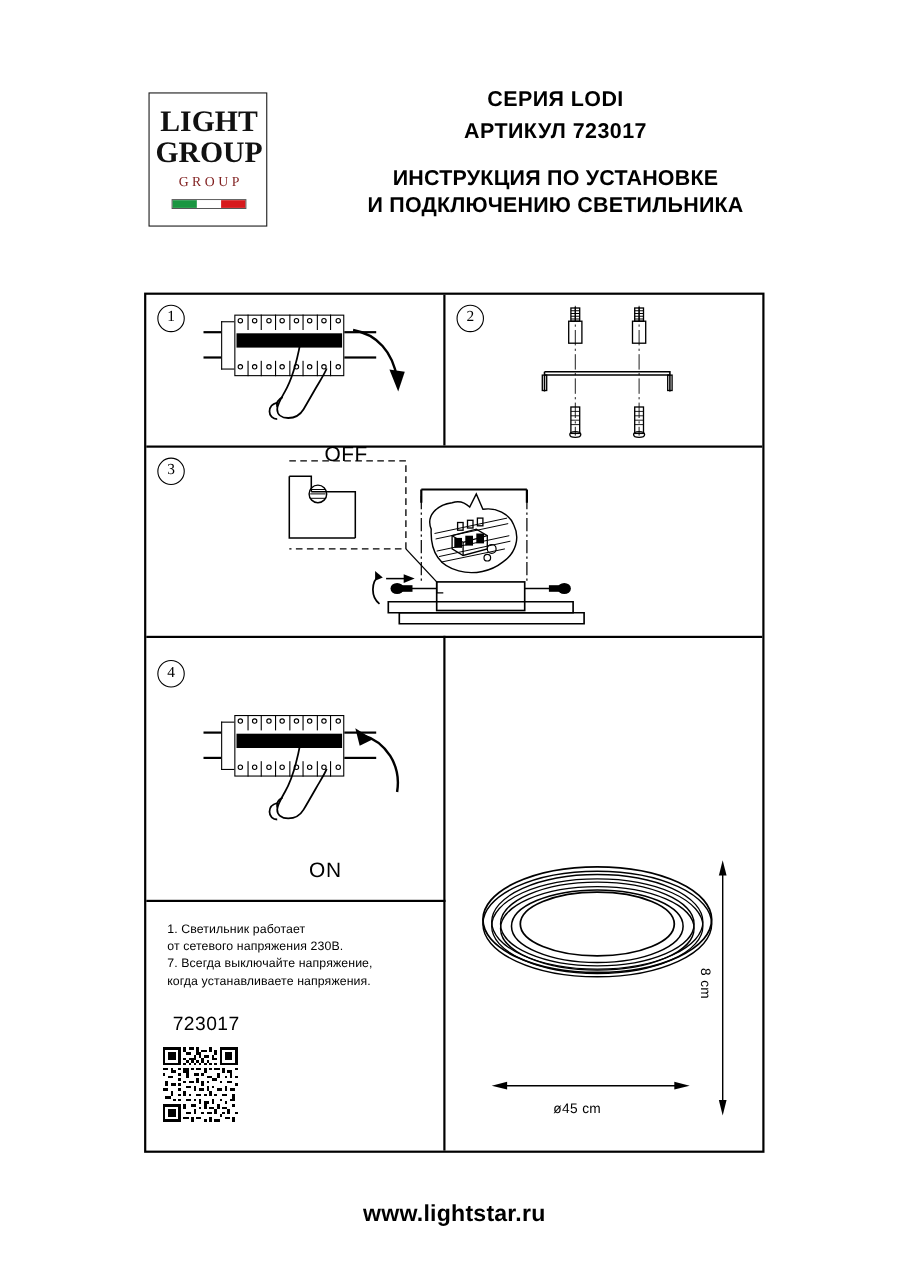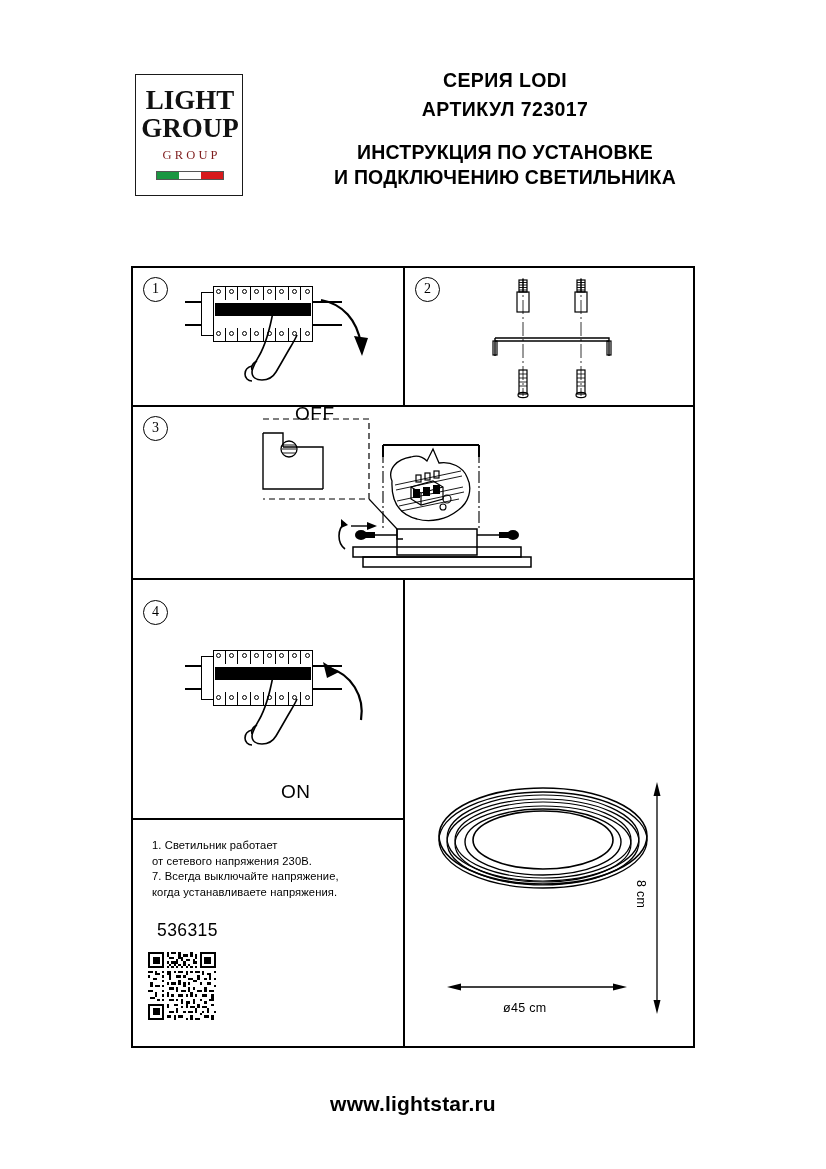--- a/index.html
+++ b/index.html
@@ -12,21 +12,21 @@
     height: 1169px;
     position: relative;
     font-family: "Liberation Sans", sans-serif;
     color: #000000;
     overflow: hidden;
   }
 
   
   #header {
     position: absolute;
-    left: 0; top: 8px;
+    left: 0; top: 18px;
     width: 676px; height: 240px;
   }
   #logo-box {
     position: absolute;
     left: 135px; top: 66px;
     width: 108px; height: 122px;
     border: 1.5px solid #1a1a1a;
     background: #ffffff;
     box-sizing: border-box;
   }
@@ -512,21 +512,21 @@
 <div class="dim-label" id="dim-h-label">ø45 cm</div>
 <div class="dim-label" id="dim-v-label">8 cm</div>
 
 <div id="warn-text">
   <div>1. Светильник работает</div>
   <div>от сетевого напряжения 230В.</div>
   <div>7. Всегда выключайте напряжение,</div>
   <div>когда устанавливаете напряжения.</div>
 </div>
 
-<div id="art-code">536315</div>
+<div id="art-code">723017</div>
 
 <svg id="qr" viewBox="0 0 29 29" shape-rendering="crispEdges">
   <rect width="29" height="29" fill="#fff"></rect>
   <g fill="#000">
 
     <rect x="0" y="0" width="7" height="1"></rect>
       <rect x="0" y="6" width="7" height="1"></rect>
     <rect x="0" y="0" width="1" height="7"></rect>
       <rect x="6" y="0" width="1" height="7"></rect>
     <rect x="2" y="2" width="3" height="3"></rect>

